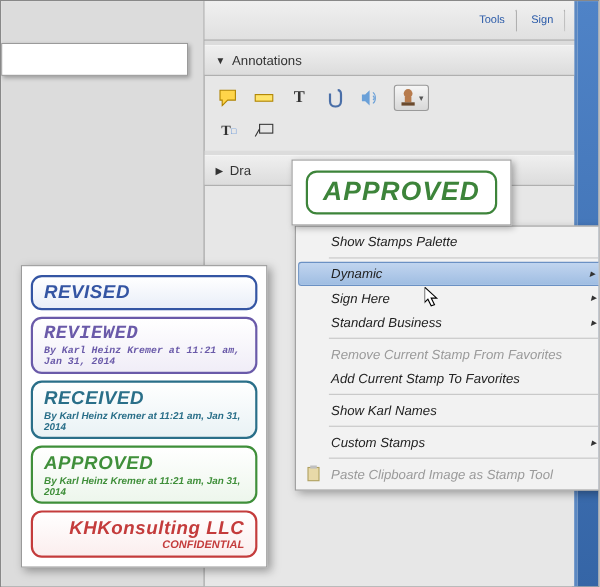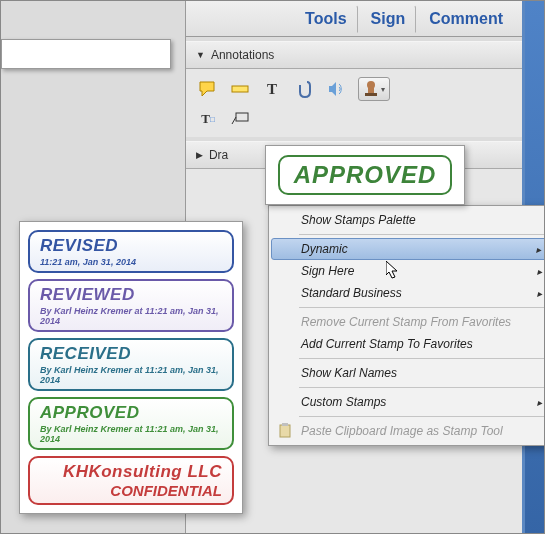--- a/index.html
+++ b/index.html
@@ -40,22 +40,22 @@
     background: linear-gradient(#f0f0f0,#e0e0e0);
     border-bottom: 1px solid #9a9a9a;
     display: flex;
     justify-content: flex-end;
     align-items: center;
     padding-right: 8px;
     gap: 2px;
   }
   .tab {
     color: #2a5aa8;
-    font-weight: bold;
-    font-size: 16px;
+    font-weight: normal;
+    font-size: 10px;
     padding: 4px 10px;
     border: 1px solid transparent;
     border-radius: 3px 3px 0 0;
     cursor: pointer;
   }
   .tab.first { border-right: 1px solid #b0b0b0; }
   .section-hdr {
     display: flex;
     align-items: center;
     gap: 6px;
@@ -169,46 +169,46 @@
     position: absolute;
     left: 385px; top: 260px;
     z-index: 6;
     width: 14px; height: 20px;
     pointer-events: none;
   }
 
   
   .sub-panel {
     position: absolute;
-    left: 18px; top: 220px;
+    left: 18px; top: 240px;
     width: 224px;
     background: #fff;
     border: 1px solid #9a9a9a;
     box-shadow: 3px 3px 8px rgba(0,0,0,0.35);
     z-index: 3;
     padding: 8px;
     display: flex;
     flex-direction: column;
     gap: 6px;
   }
   .stamp {
     border-radius: 10px;
     padding: 4px 10px;
     font-family: Arial, sans-serif;
     cursor: pointer;
   }
   .stamp .title { font-weight: bold; font-style: italic; font-size: 17px; letter-spacing: 0.5px; }
   .stamp .meta  { font-weight: bold; font-style: italic; font-size: 9px;  margin-top: 1px; }
   .st-blue   { border: 2px solid #3455a3; background: linear-gradient(#fff,#e9eef8); color: #3455a3; }
-  .st-purple { border: 2px solid #6a5aa9; background: linear-gradient(#fff,#f0edf7); color: #6a5aa9; }
+  .st-purple { border: 2px solid #6a5aa9; background: linear-gradient(#fff,#f0edf7); color: #6a5aa9; font-family: Liberation Mono, monospace; }
   .st-teal   { border: 2px solid #2a6f89; background: linear-gradient(#fff,#e9f2f5); color: #2a6f89; }
   .st-green  { border: 2px solid #3f8f3a; background: linear-gradient(#fff,#edf6ec); color: #3f8f3a; }
   .st-red    { border: 2px solid #c43c3c; background: linear-gradient(#fff,#fbeeee); color: #c43c3c; text-align: right; }
   .st-red .title { font-style: italic; }
-  .st-red .meta  { font-style: italic; font-size: 15px; font-weight: bold; margin-top: 0; }
+  .st-red .meta  { font-style: italic; font-size: 10px; font-weight: bold; margin-top: 0; }
 
   .blue-bar {
     position: absolute;
     right: 0; top: 0;
     width: 24px; height: 534px;
     background: linear-gradient(#4f83c7,#3565a6);
   }
 </style>
 </head>
 <body>
@@ -216,21 +216,20 @@
 <div class="doc-area">
   <div class="doc-page"></div>
 </div>
 
 <div class="blue-bar"></div>
 
 <div class="right-panel">
   <div class="tab-bar">
     <div class="tab first">Tools</div>
     <div class="tab first">Sign</div>
-    <div class="tab">Comment</div>
   </div>
   <div class="panel-gap"></div>
 
   <div class="section-hdr">
     <span class="tri">▼</span>
     <span>Annotations</span>
   </div>
 
   <div class="tool-row">
     <span class="tool-ico">
@@ -311,21 +310,20 @@
   </div>
 </div>
 
 <svg class="cursor-arrow" viewBox="0 0 14 20">
   <path d="M0 0l0 14 3-3 3 6 3-1-3-6 5 0z" fill="#fff" stroke="#000"></path>
 </svg>
 
 <div class="sub-panel">
   <div class="stamp st-blue">
     <div class="title">REVISED</div>
-    <div class="meta">11:21 am, Jan 31, 2014</div>
   </div>
   <div class="stamp st-purple">
     <div class="title">REVIEWED</div>
     <div class="meta">By Karl Heinz Kremer at 11:21 am, Jan 31, 2014</div>
   </div>
   <div class="stamp st-teal">
     <div class="title">RECEIVED</div>
     <div class="meta">By Karl Heinz Kremer at 11:21 am, Jan 31, 2014</div>
   </div>
   <div class="stamp st-green">

